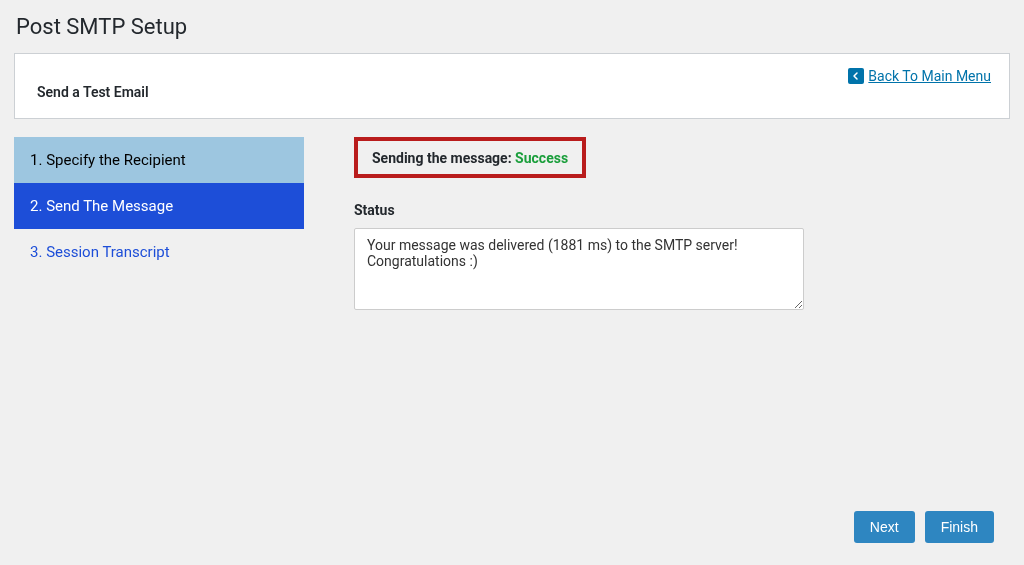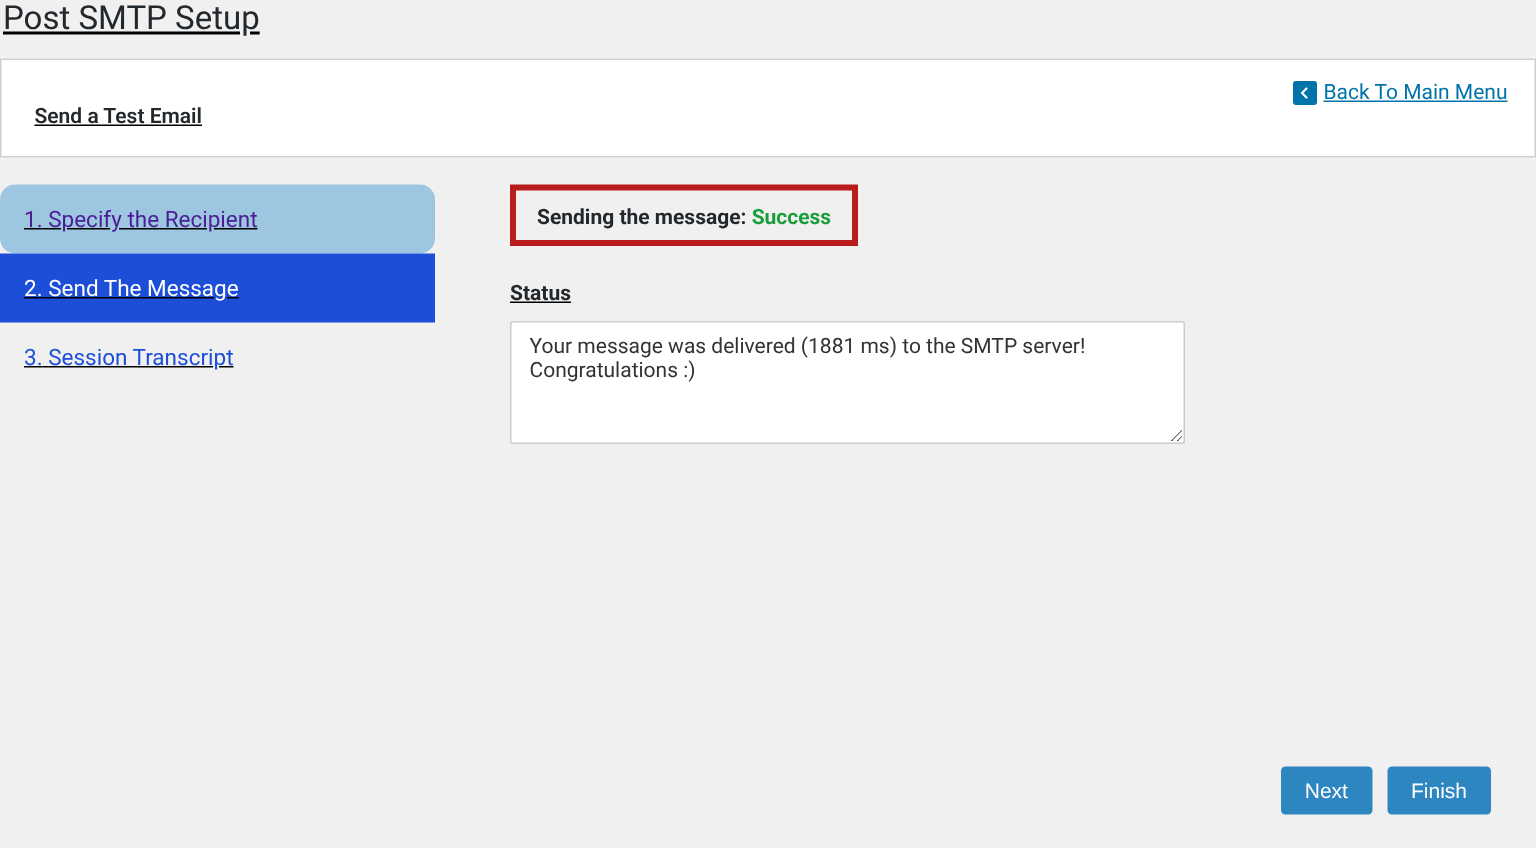--- a/index.html
+++ b/index.html
@@ -8,21 +8,21 @@
       padding: 0;
     }
     body {
       font-family: -apple-system, BlinkMacSystemFont, "Segoe UI", Roboto, Arial, sans-serif;
       background: #f0f0f0;
       width: 1024px;
       height: 565px;
       overflow: hidden;
     }
     .container {
-      text-decoration: underline;
+      padding: 14px;
     }
     .page-title {
       font-size: 22px;
       font-weight: 400;
       color: #23282d;
       margin-bottom: 14px;
       padding-left: 2px;
     }
     .box {
       background: #fff;
@@ -69,22 +69,21 @@
       list-style: none;
     }
     .step {
       padding: 14px 16px;
       font-size: 15px;
       color: #1d4ed8;
       cursor: pointer;
     }
     .step-completed {
       background: #9dc6e0;
-      color: #4c1d95;
-      border-radius: 10px;
+      color: #000000;
     }
     .step-active {
       background: #1d4ed8;
       color: #fff;
     }
     .content {
       flex: 1;
       padding-top: 0;
     }
     .sending-box {

